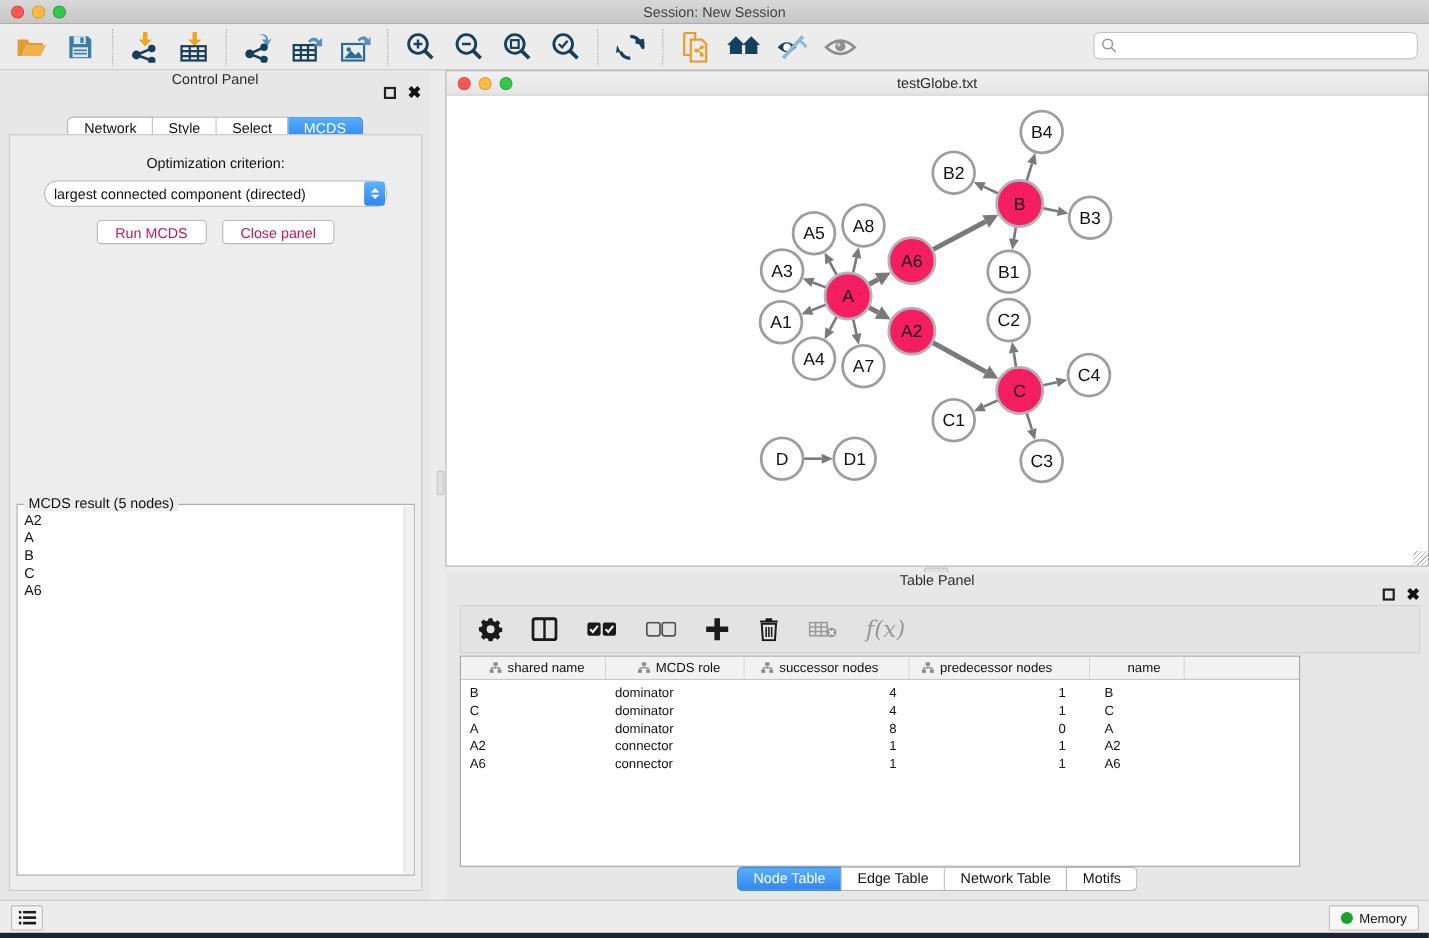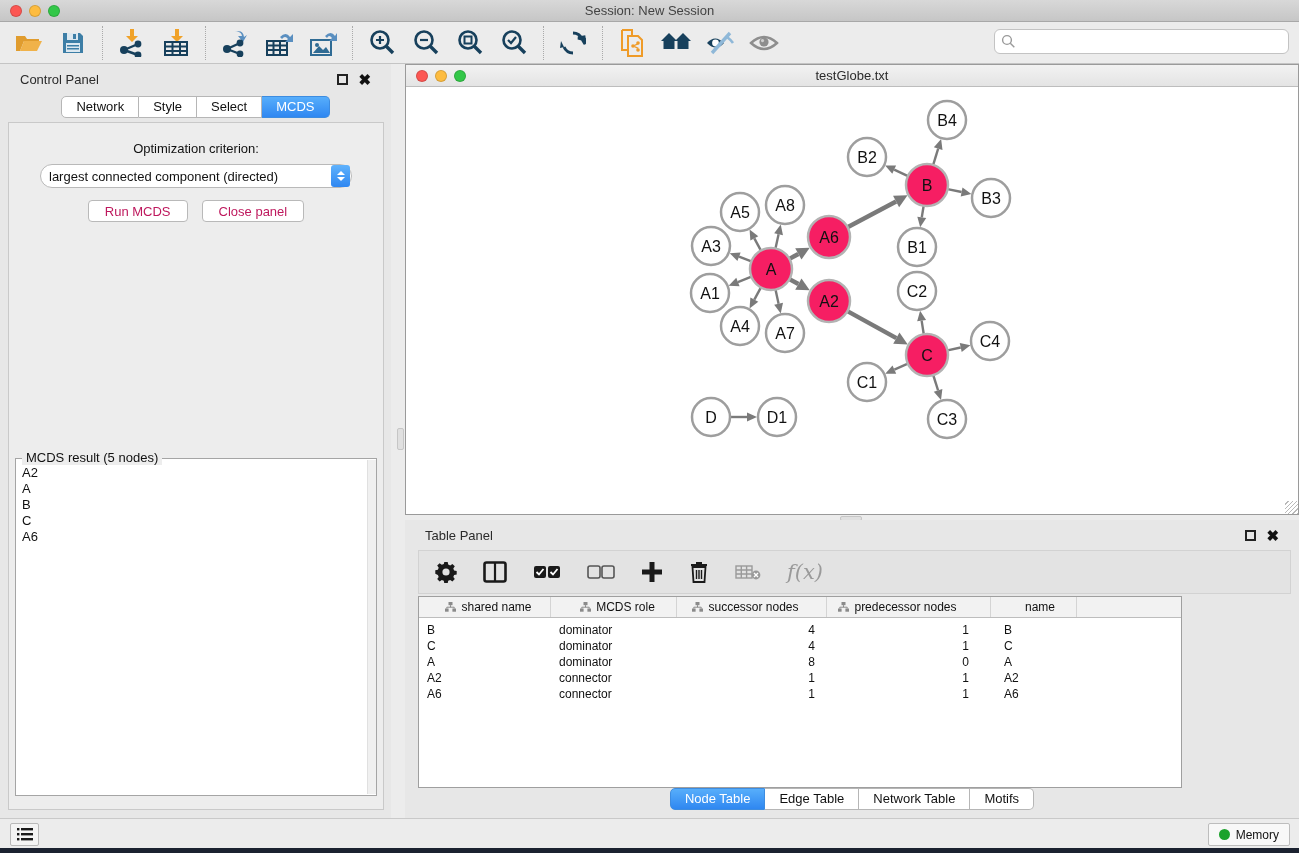--- a/index.html
+++ b/index.html
@@ -22,27 +22,27 @@
   .tb-group { display:flex; align-items:center; gap:14px; padding:0 14px; }
   .tb-sep { width:1px; height:34px; border-left:1px dotted #aaa; }
   .tb-btn { width:30px; height:30px; display:flex; align-items:center; justify-content:center; cursor:default; }
   .search-wrap { position:absolute; right:10px; top:7px; }
   .search-field { width:295px; height:25px; background:#fff; border:1px solid #c3c3c3;
     border-radius:6px; display:flex; align-items:center; padding-left:6px; }
   .search-field input { border:none; outline:none; flex:1; font-size:13px; background:transparent; font-family:"Liberation Sans",sans-serif; }
 
   
   .control-panel { position:absolute; left:0; top:64px; width:391px; height:754px; background:#e7e7e7; }
-  .panel-titlebar { height:30px; display:flex; align-items:center; padding:0 20px; }
+  .panel-titlebar { height:30px; display:flex; align-items:center; padding:0 8px;flex-direction:column; }
   .panel-title { font-size:13px; color:#2b2b2b; }
   .panel-controls { margin-left:auto; display:flex; gap:10px; align-items:center; }
   .float-icon { width:11px; height:11px; border:2px solid #222; display:inline-block; }
   .close-icon { font-size:15px; font-weight:bold; color:#111; line-height:11px; }
 
-  .seg-tabs { display:flex; justify-content:center; margin-top:2px; }
+  .seg-tabs { display:flex; justify-content:center; margin-top:12px; }
   .seg { height:22px; line-height:20px; padding:0 14px; background:#fff; border:1px solid #b6b6b6;
          border-left:none; font-size:13px; color:#111; cursor:default; }
   .seg:first-child { border-left:1px solid #b6b6b6; border-radius:5px 0 0 5px; }
   .seg:last-child { border-radius:0 5px 5px 0; }
   .seg.active { background:linear-gradient(#57aefb,#2f87f1); color:#fff; border-color:#3d8ce0; }
 
   .cp-inner { position:absolute; left:8px; top:58px; width:376px; height:688px;
     background:#ededed; border:1px solid #c9c9c9; }
   .opt-label { text-align:center; margin-top:18px; font-size:13px; color:#111; }
   .combo { margin:8px auto 0; width:312px; height:24px; background:#fff; border:1px solid #b9b9b9;

